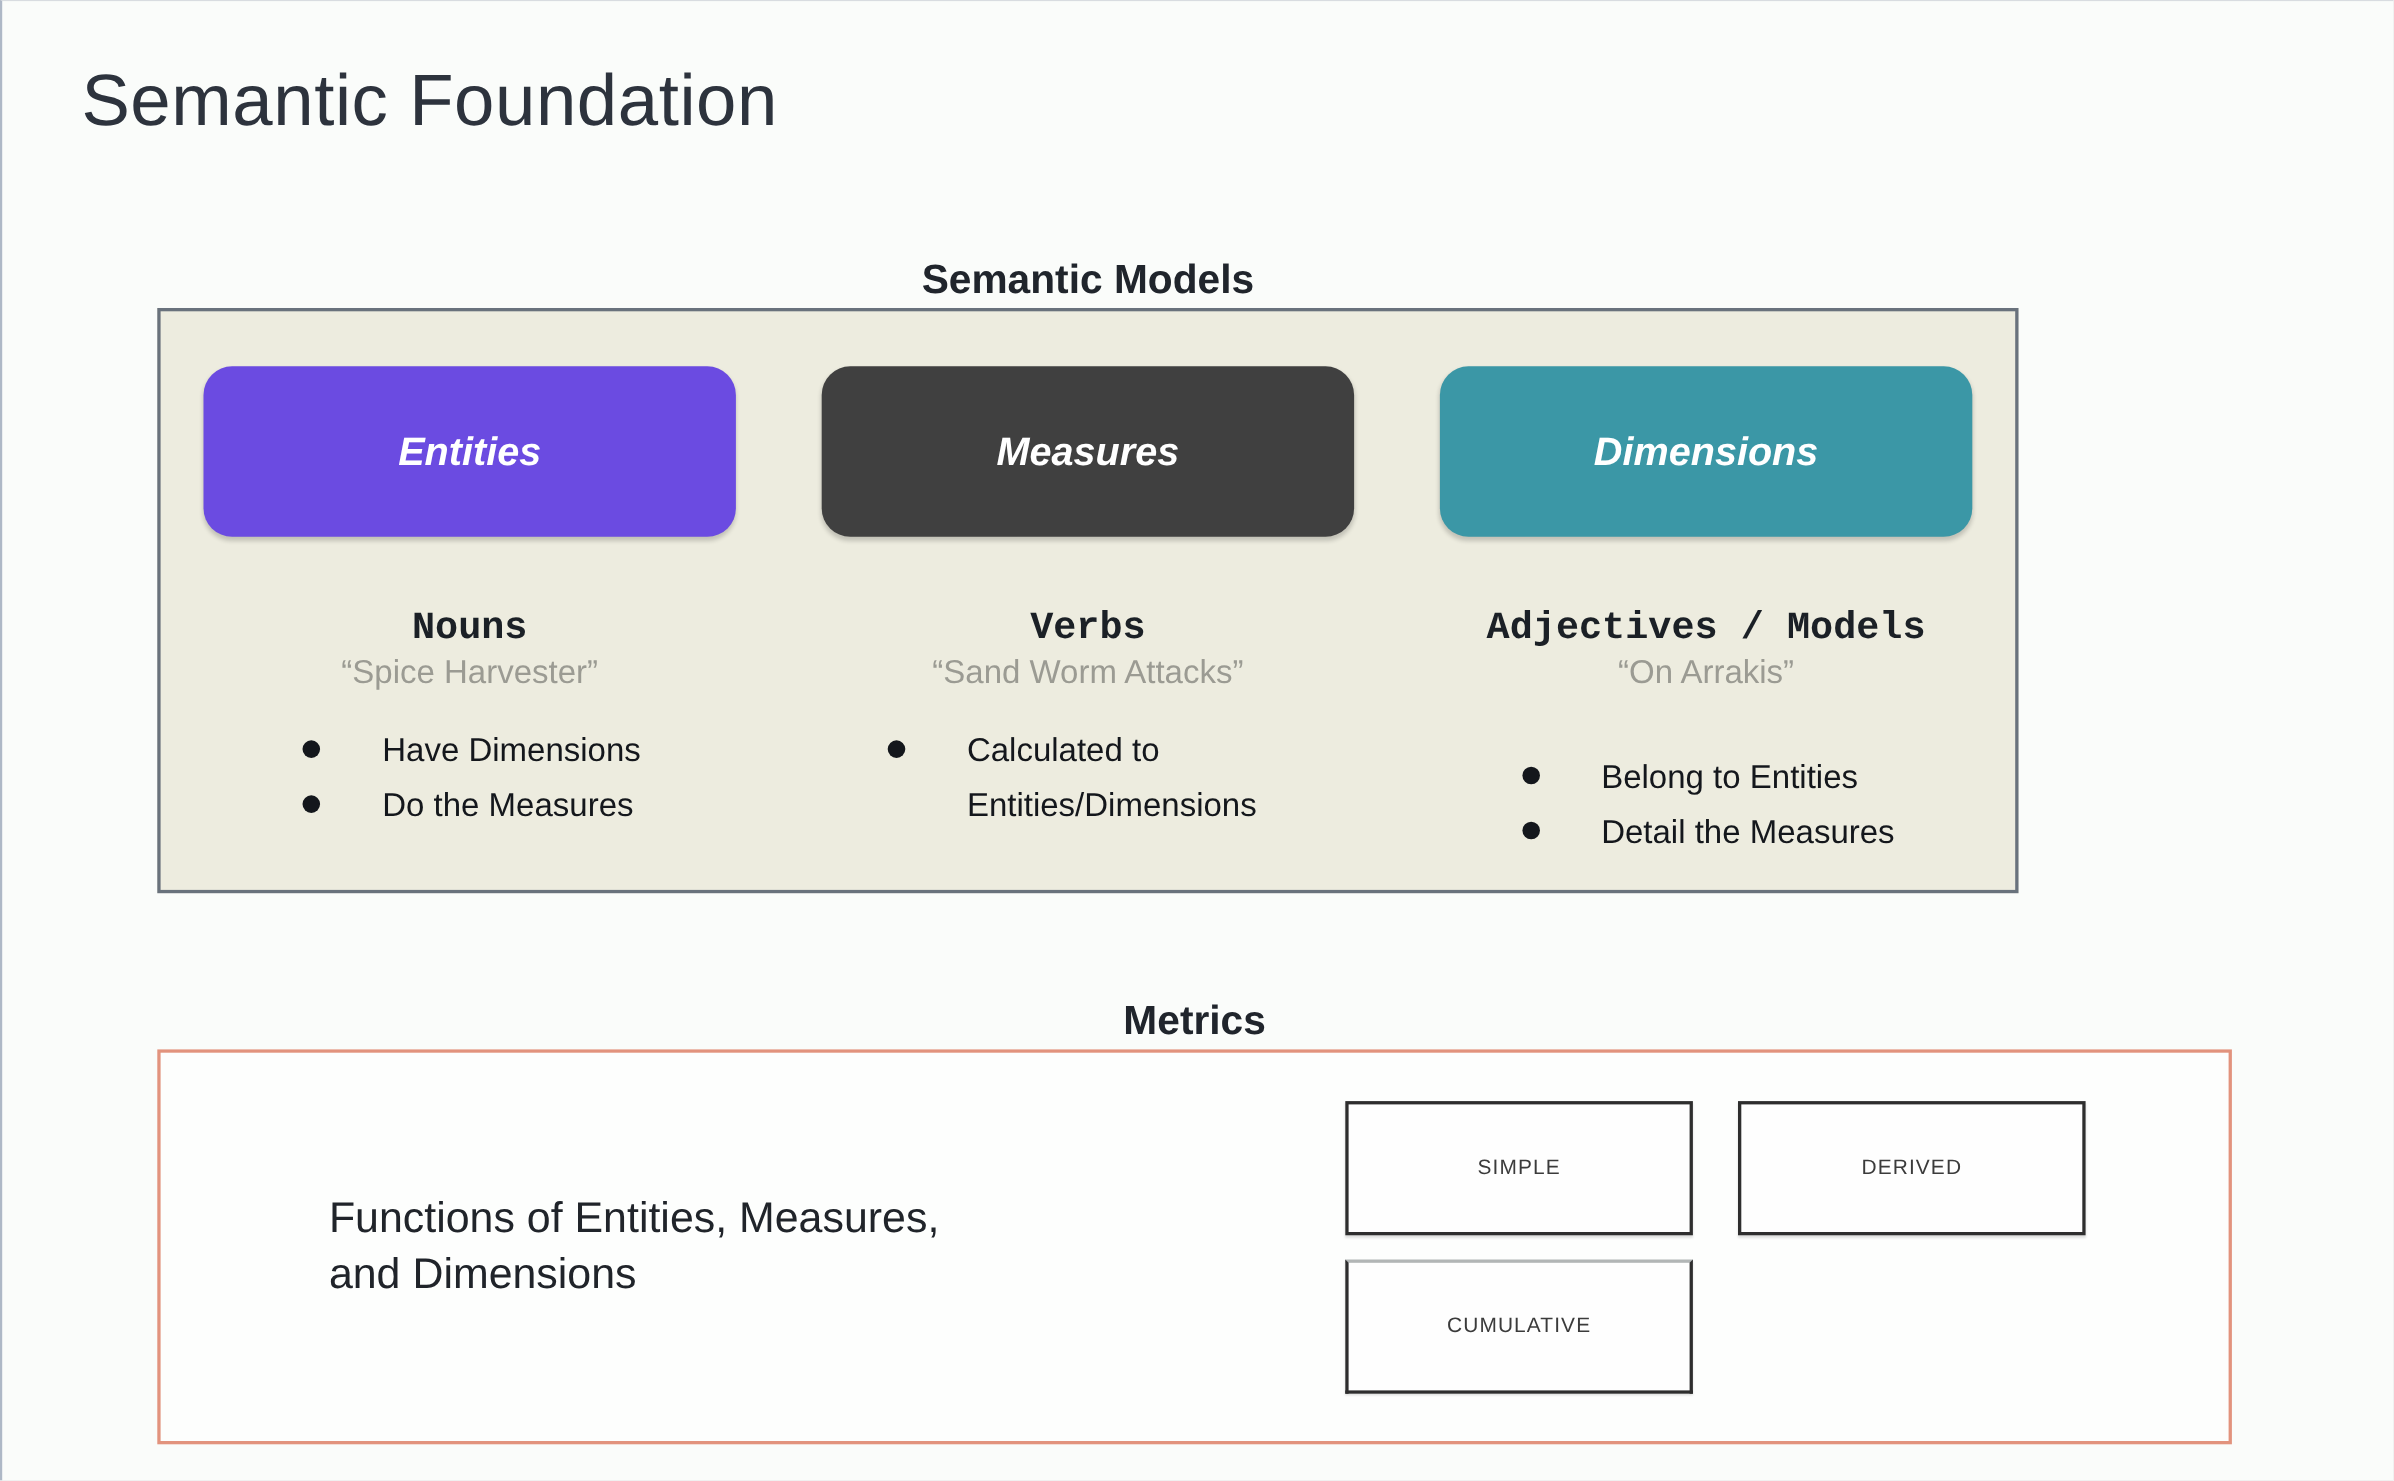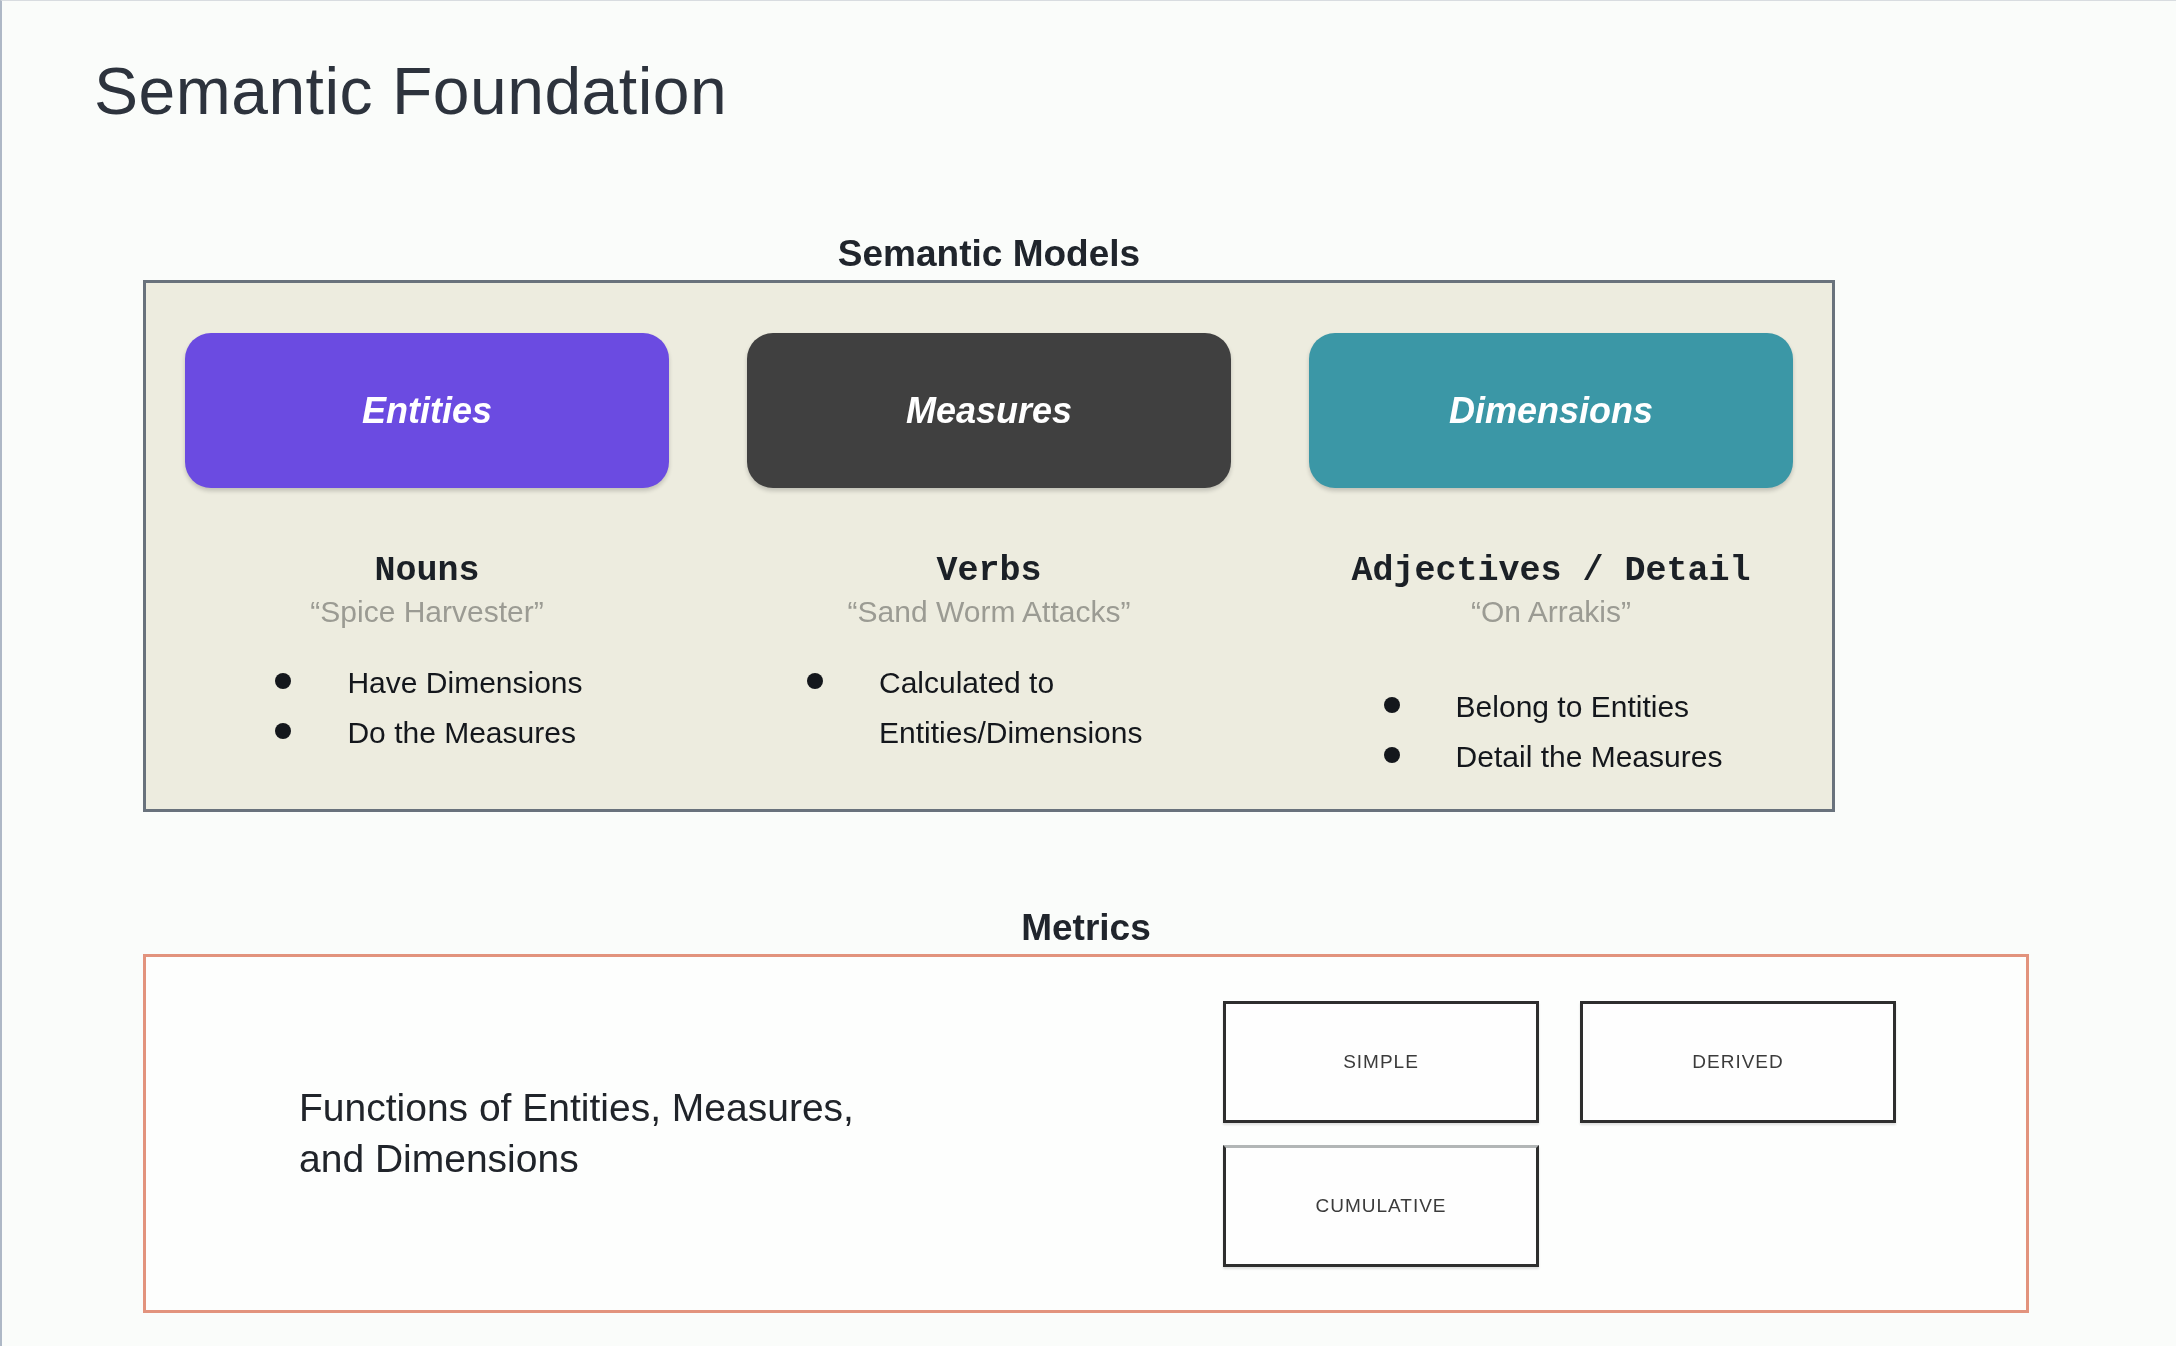--- a/index.html
+++ b/index.html
@@ -7,21 +7,21 @@
     position:relative;
     width:2176px;height:1346px;
     background:#fafcfa;
     border-left:2px solid #aeb8c6;
     border-top:1px solid #d8dce0;
     box-sizing:border-box;
     font-family:"Liberation Sans",sans-serif;
     overflow:hidden;
   }
   .page-title{
-    position:absolute;left:92px;top:52px;
+    position:absolute;left:72px;top:52px;
     font-size:66px;font-weight:400;color:#2d333d;
     letter-spacing:0.5px;margin:0;
   }
   .section{position:absolute;left:141px;}
   .section.models{top:234px;width:1692px;}
   .section.metrics{top:908px;width:1886px;}
   .sec-heading{
     text-align:center;font-size:37px;font-weight:700;color:#20252c;
     margin:0 0 8px 0;line-height:1;
   }
@@ -96,21 +96,21 @@
         <div class="pill" style="background-color: #404040;">Measures</div>
         <div class="role">Verbs</div>
         <div class="example">“Sand Worm Attacks”</div>
         <ul class="bullets narrow">
           <li>Calculated to Entities/Dimensions</li>
         </ul>
       </div>
 
       <div class="model-col">
         <div class="pill" style="background-color: rgb(59, 151, 166);">Dimensions</div>
-        <div class="role">Adjectives / Detail</div>
+        <div class="role">Adjectives / Models</div>
         <div class="example">“On Arrakis”</div>
         <ul class="bullets lower">
           <li>Belong to Entities</li>
           <li>Detail the Measures</li>
         </ul>
       </div>
 
     </div>
   </div>
 

